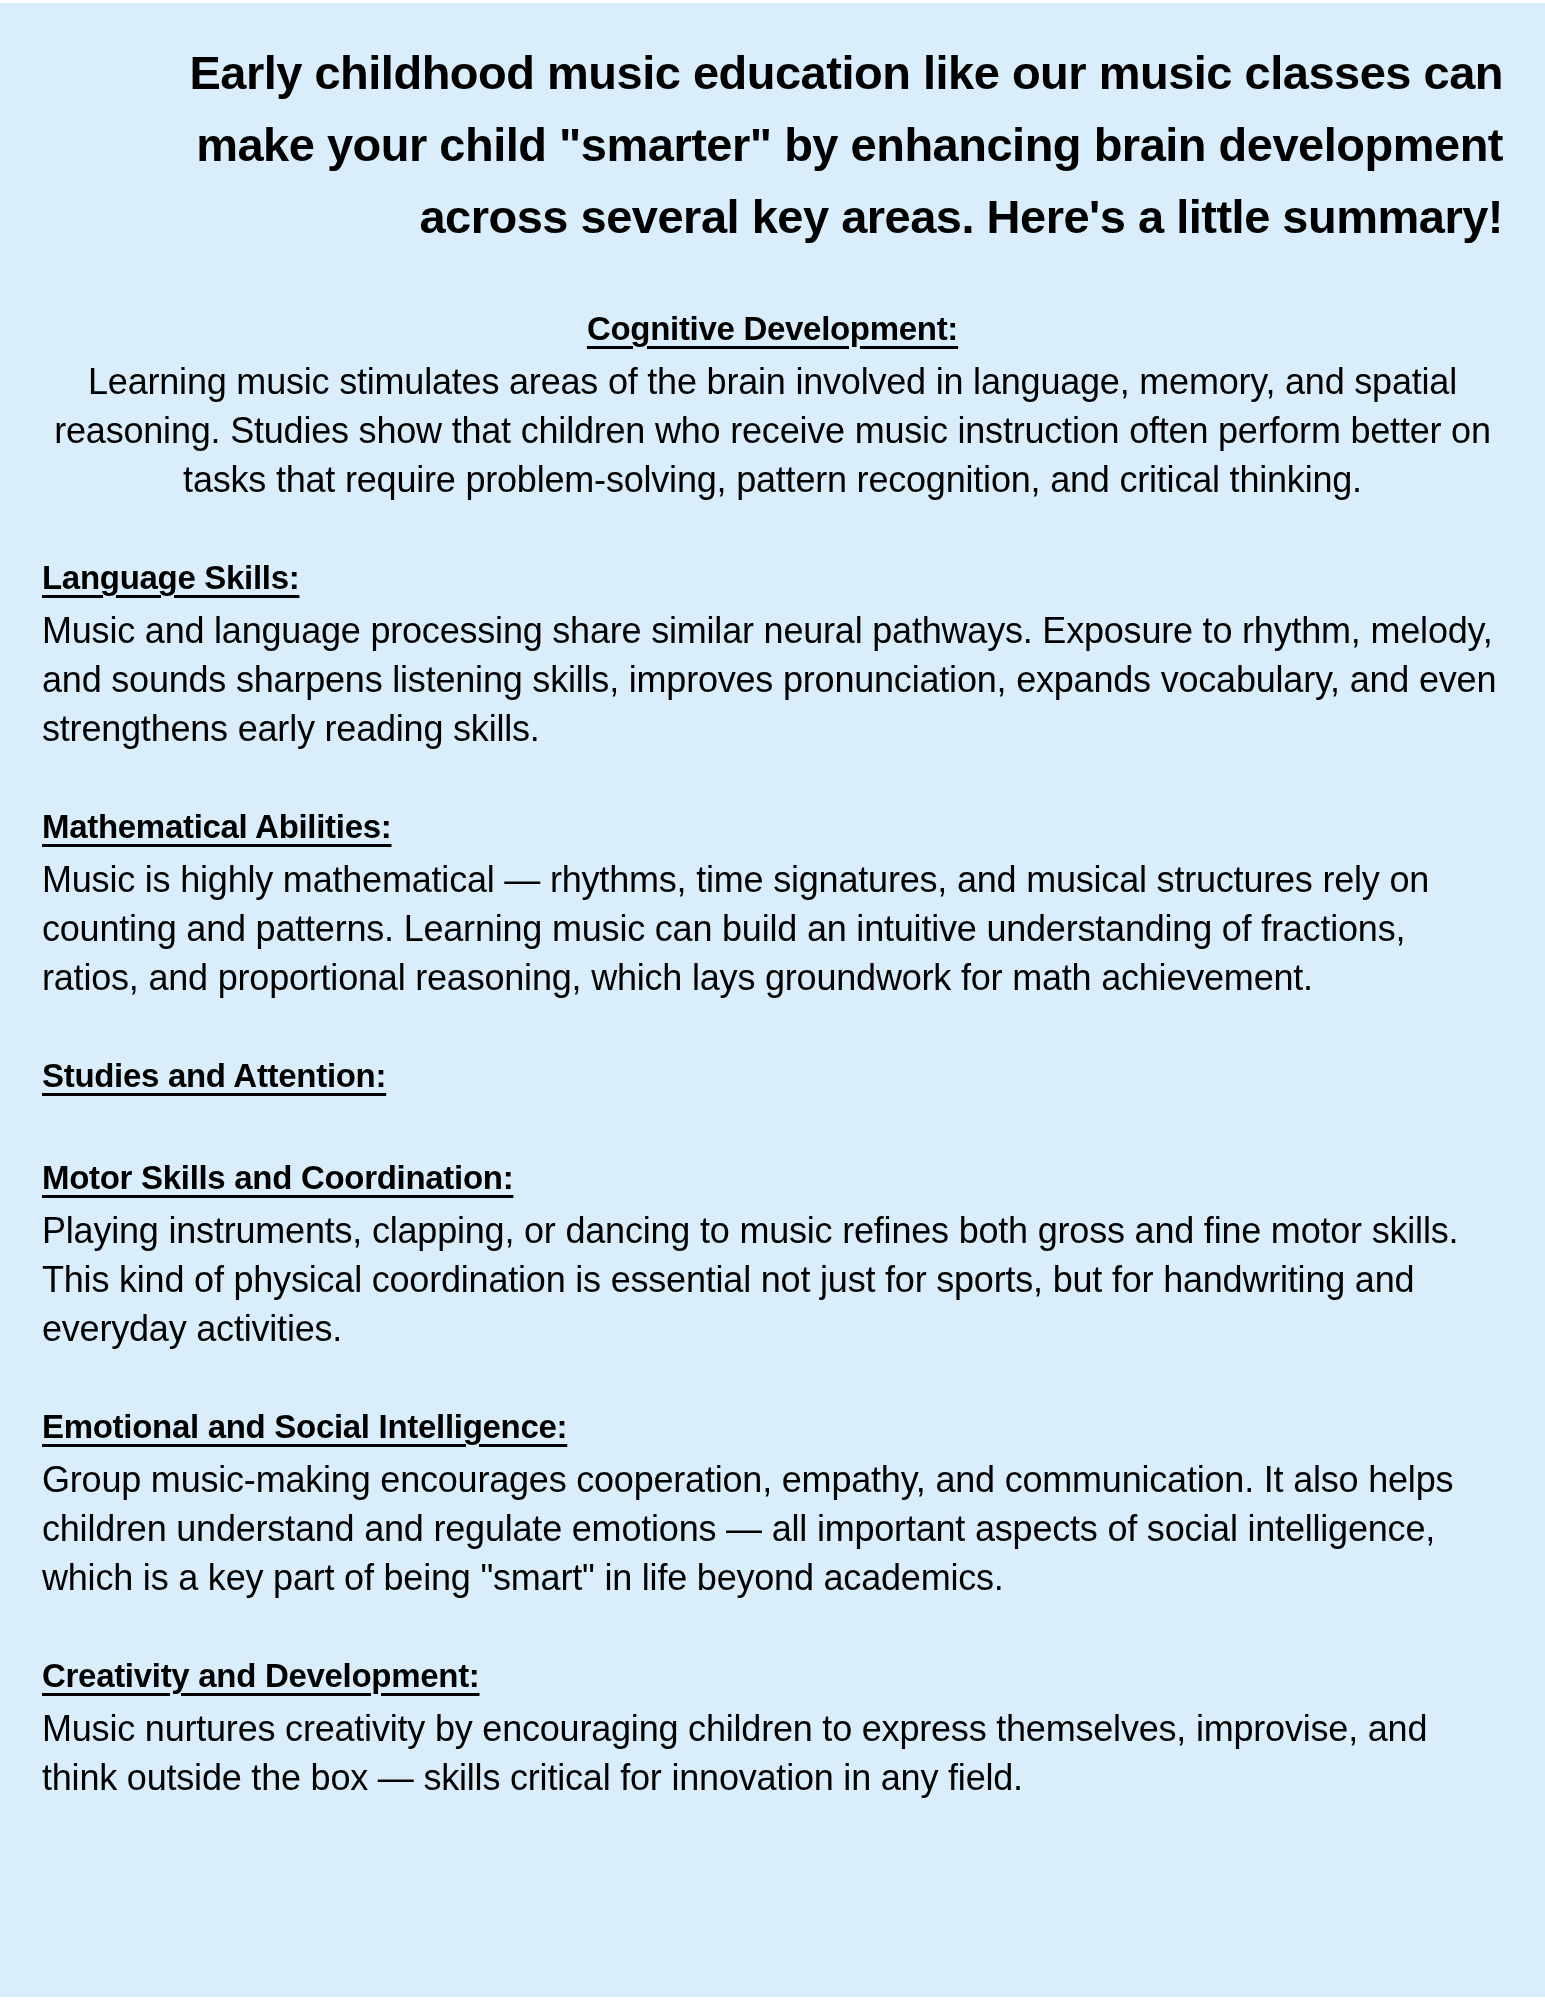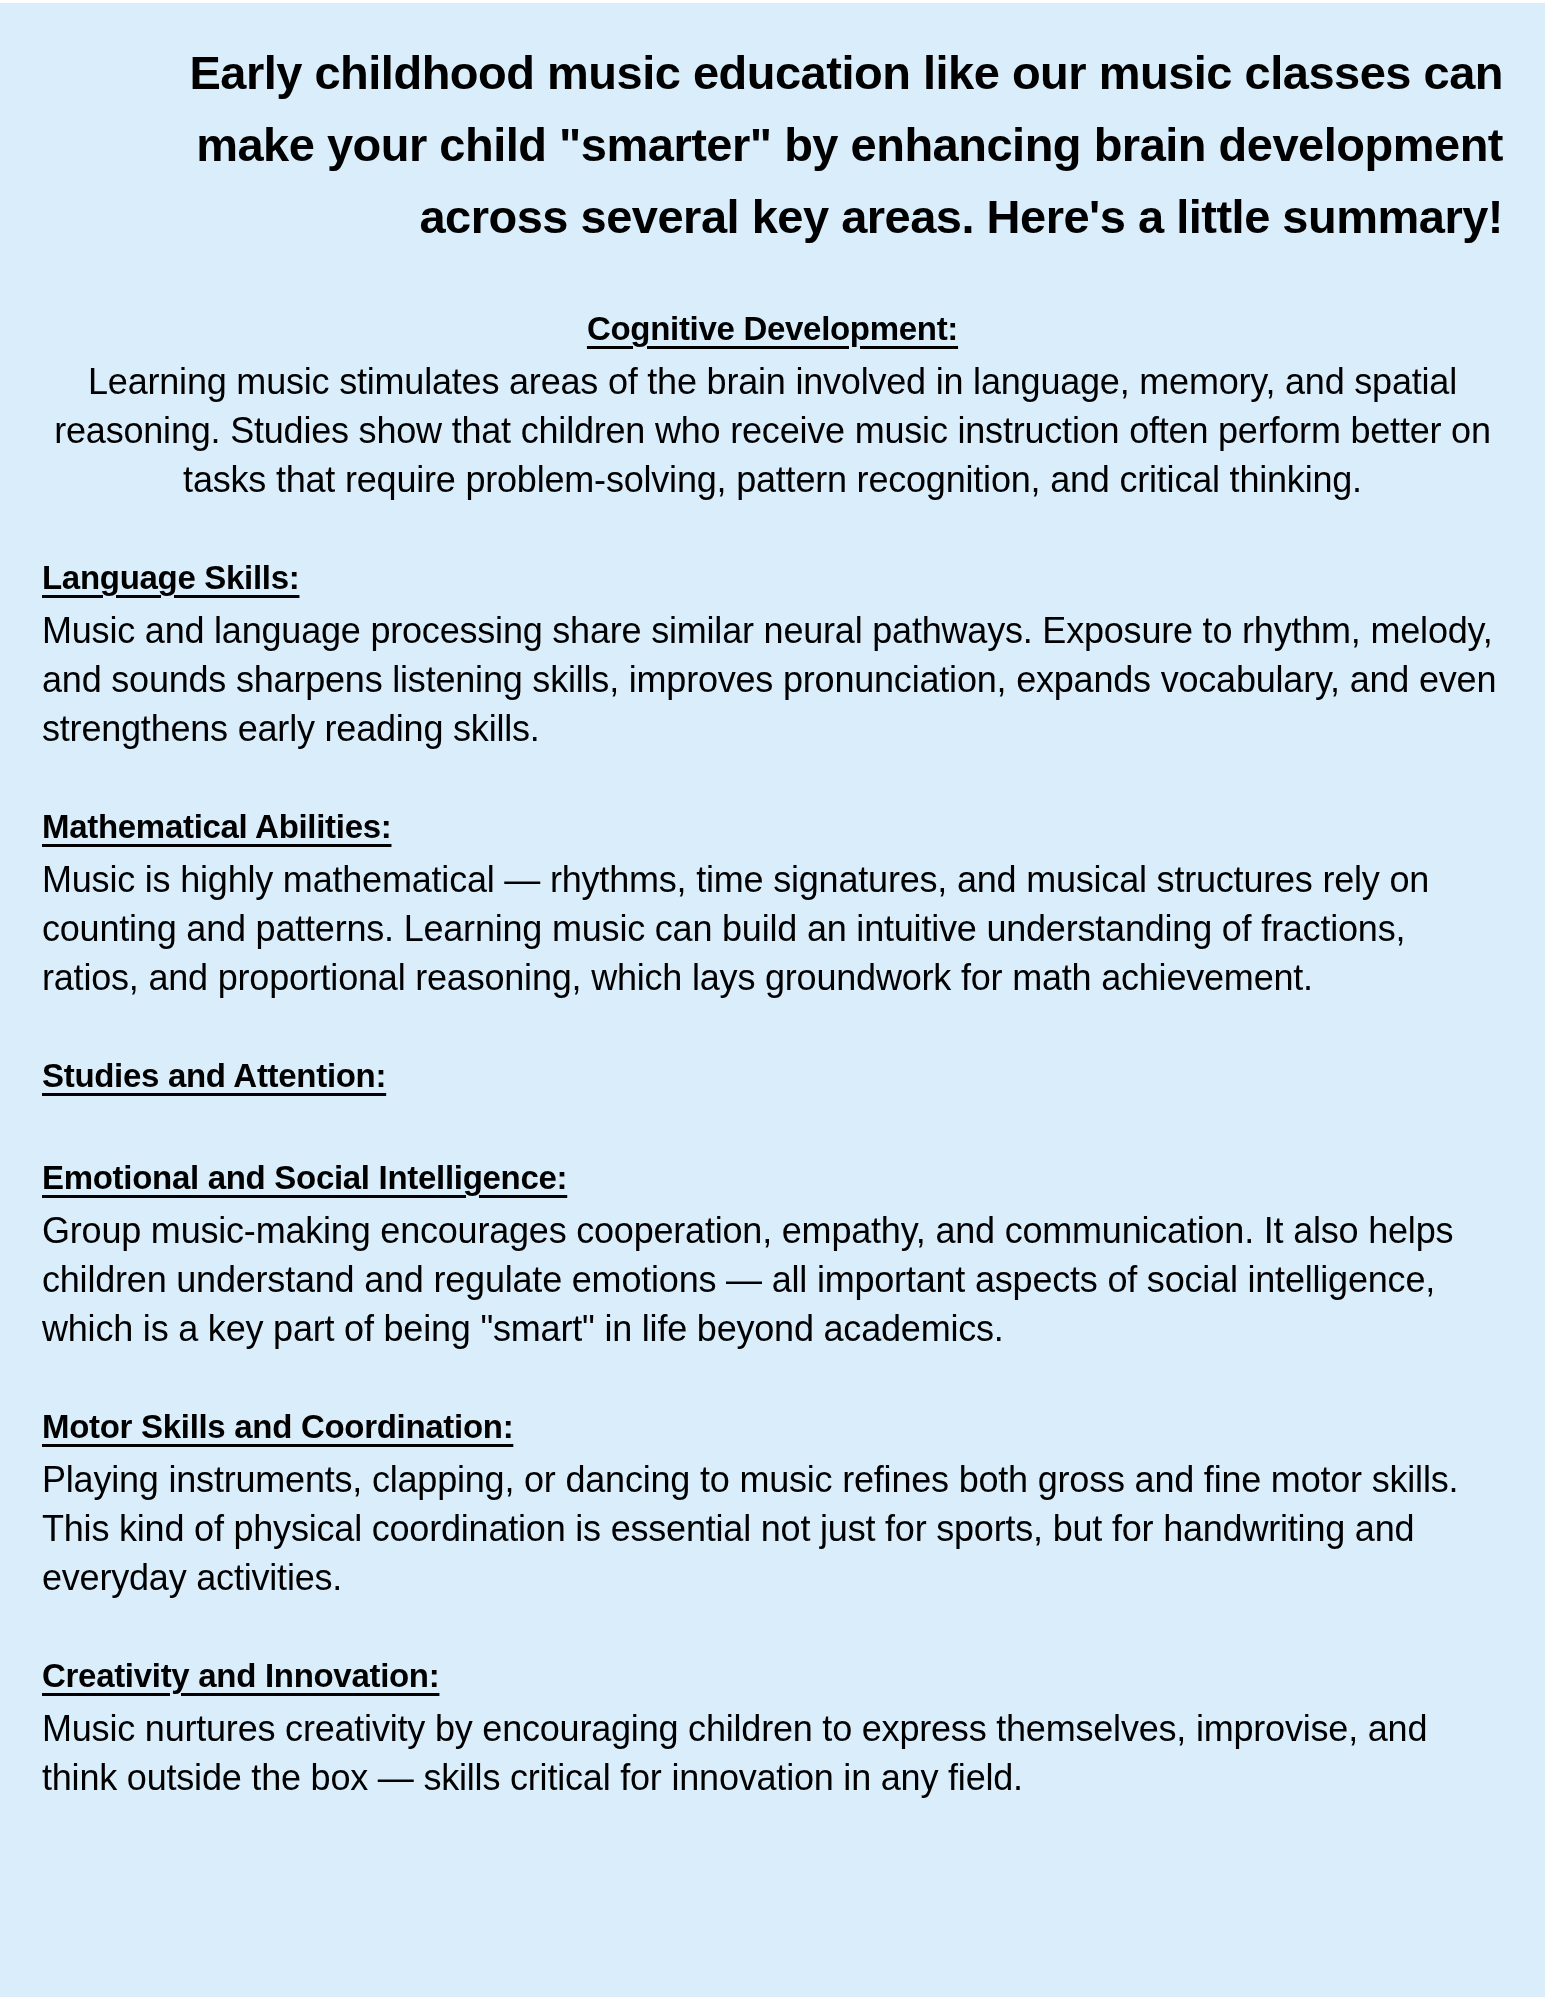--- a/index.html
+++ b/index.html
@@ -94,28 +94,28 @@
   <section class="section">
     <p class="section-heading-row"><span class="section-heading">Mathematical Abilities:</span></p>
     <p class="section-body">Music is highly mathematical — rhythms, time signatures, and musical structures rely on counting and patterns. Learning music can build an intuitive understanding of fractions, ratios, and proportional reasoning, which lays groundwork for math achievement.</p>
   </section>
 
   <section class="section">
     <p class="section-heading-row"><span class="section-heading">Studies and Attention:</span></p>
   </section>
 
   <section class="section">
+    <p class="section-heading-row"><span class="section-heading">Motor Skills and Coordination:</span></p>
+    <p class="section-body">Playing instruments, clapping, or dancing to music refines both gross and fine motor skills. This kind of physical coordination is essential not just for sports, but for handwriting and everyday activities.</p>
+  </section>
+
+  <section class="section">
     <p class="section-heading-row"><span class="section-heading">Emotional and Social Intelligence:</span></p>
     <p class="section-body">Group music-making encourages cooperation, empathy, and communication. It also helps children understand and regulate emotions — all important aspects of social intelligence, which is a key part of being "smart" in life beyond academics.</p>
   </section>
 
   <section class="section">
-    <p class="section-heading-row"><span class="section-heading">Motor Skills and Coordination:</span></p>
-    <p class="section-body">Playing instruments, clapping, or dancing to music refines both gross and fine motor skills. This kind of physical coordination is essential not just for sports, but for handwriting and everyday activities.</p>
-  </section>
-
-  <section class="section">
-    <p class="section-heading-row"><span class="section-heading">Creativity and Innovation:</span></p>
+    <p class="section-heading-row"><span class="section-heading">Creativity and Development:</span></p>
     <p class="section-body">Music nurtures creativity by encouraging children to express themselves, improvise, and think outside the box — skills critical for innovation in any field.</p>
   </section>
 </div>
 
 </div>
 
 </body></html>

